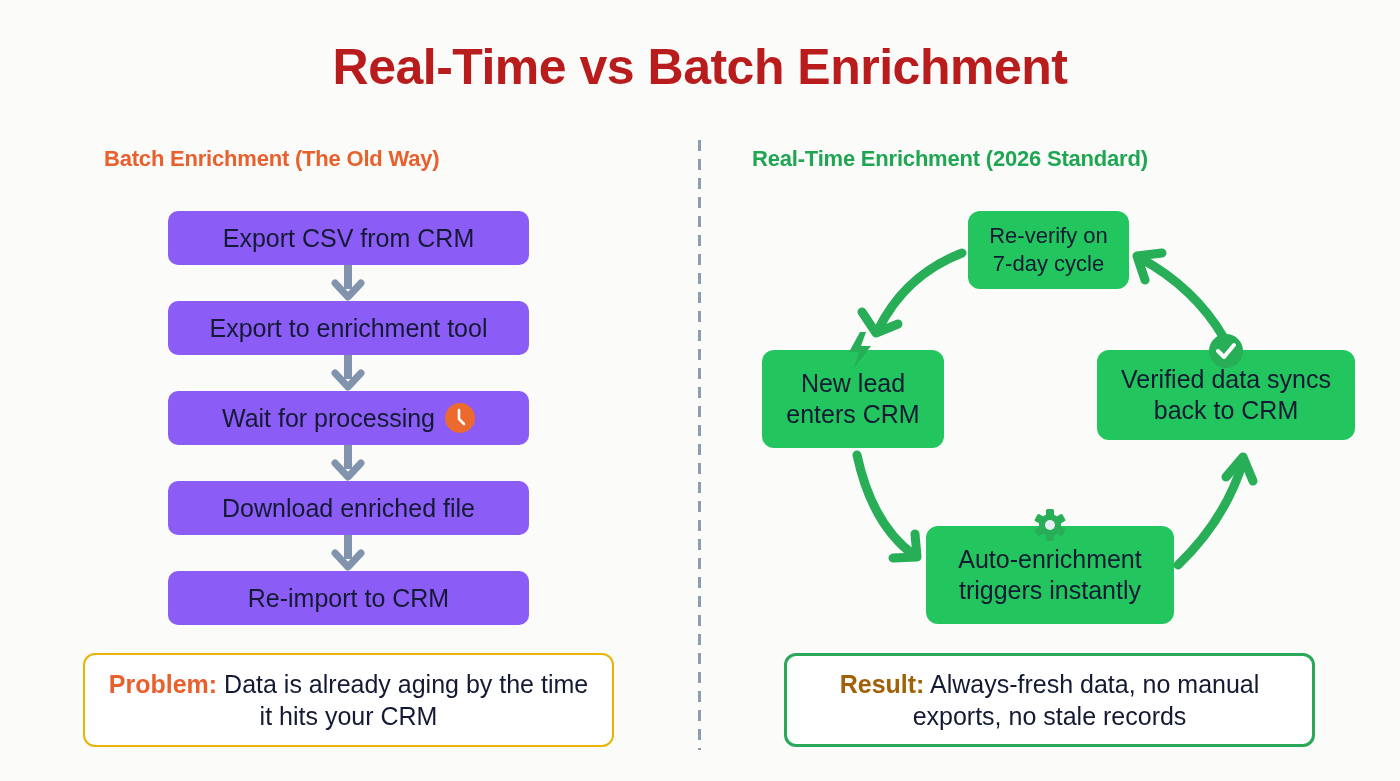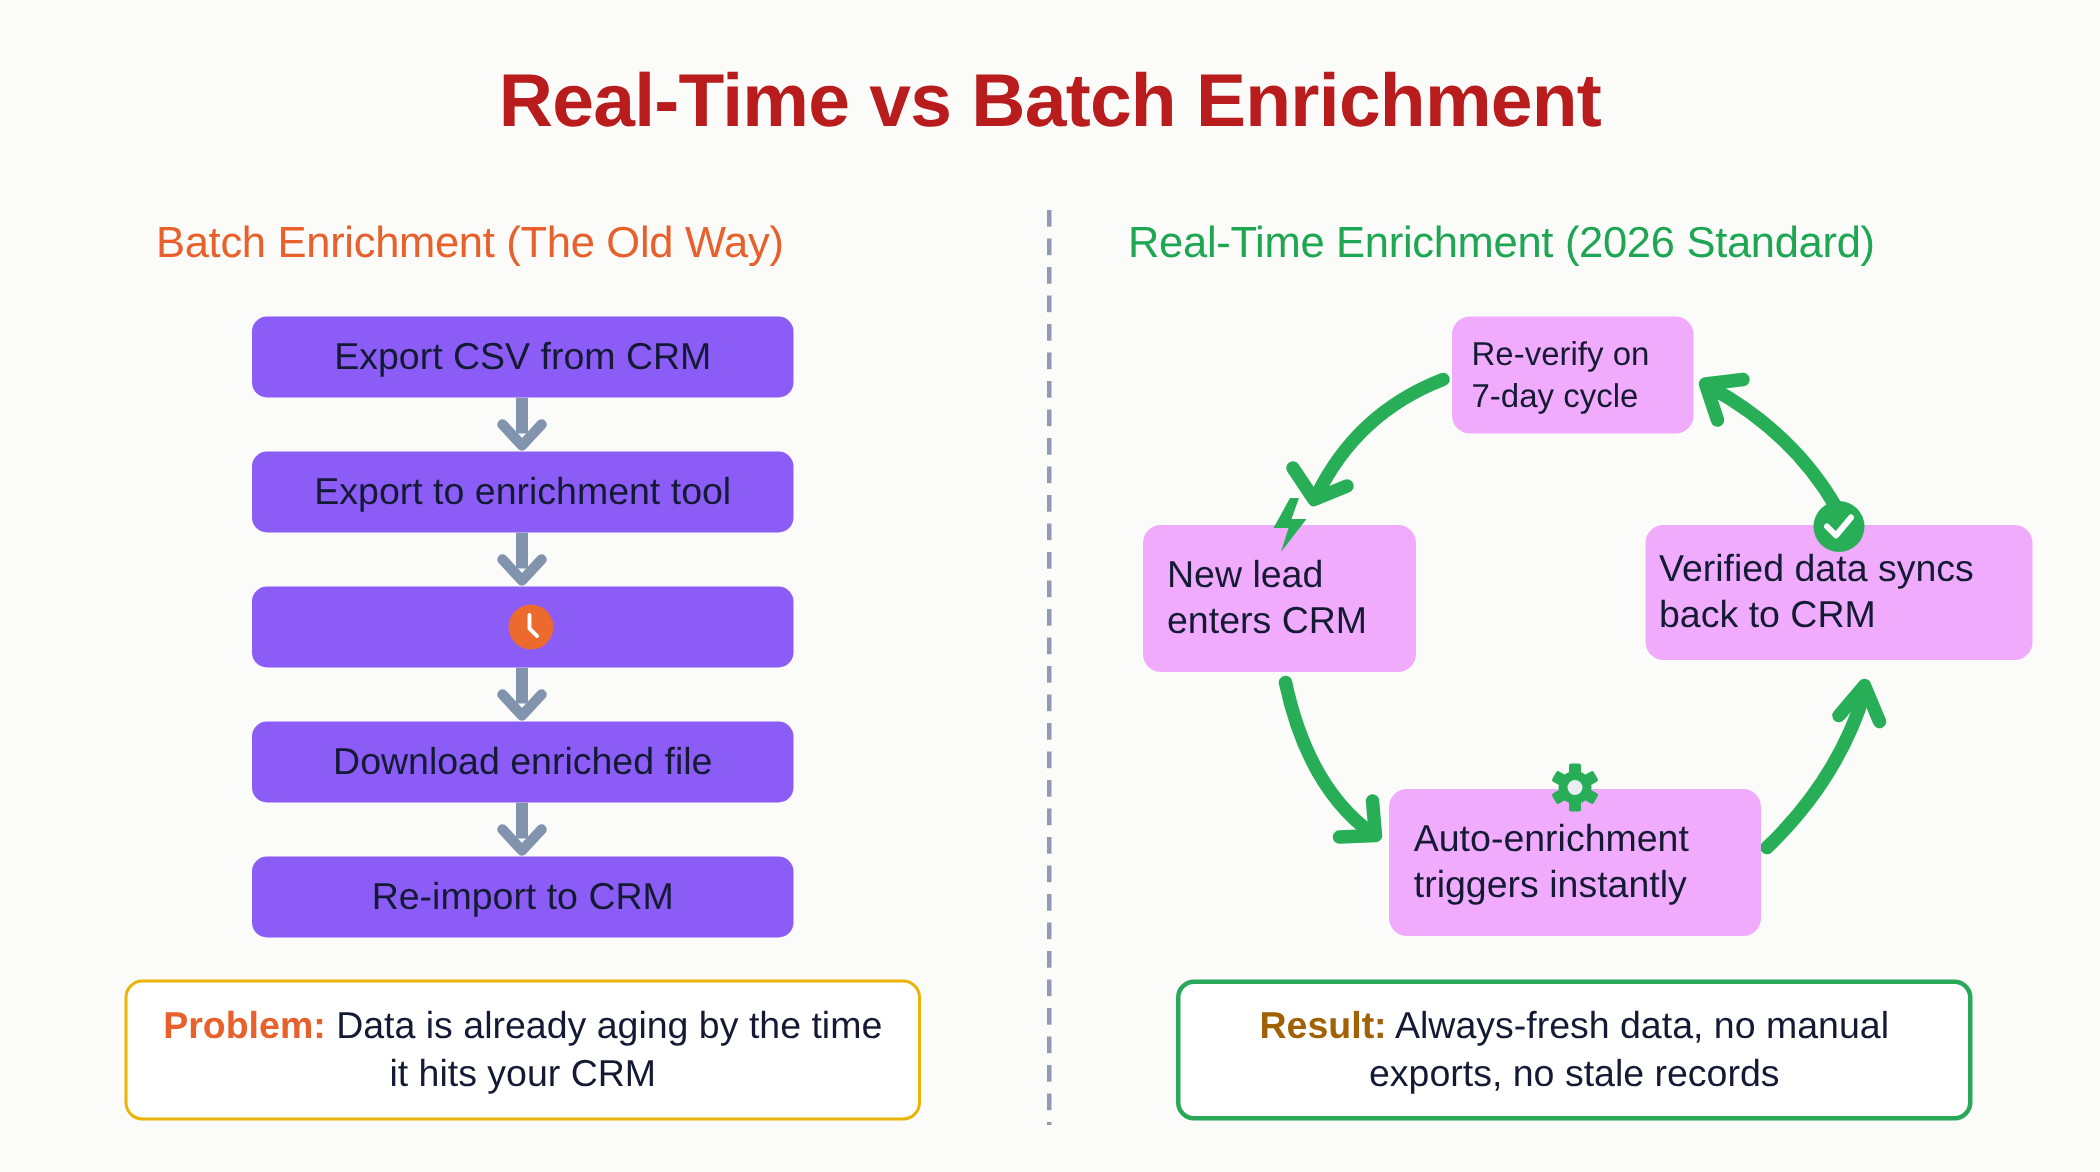--- a/index.html
+++ b/index.html
@@ -32,22 +32,22 @@
       top: 140px;
       width: 3px;
       height: 610px;
       background-image: linear-gradient(to bottom, #8e9bb0 0px, #8e9bb0 11px, transparent 11px, transparent 19px);
       background-size: 3px 19px;
       background-repeat: repeat-y;
     }
     .section-heading {
       position: absolute;
       top: 146px;
-      font-size: 29px;
-      font-weight: 400;
+      font-size: 22px;
+      font-weight: 700;
       letter-spacing: -0.2px;
       white-space: nowrap;
     }
     .heading-left { left: 104px; color: #e8602c; }
     .heading-right { left: 752px; color: #1fa653; }
 
     .step {
       position: absolute;
       left: 168px;
       width: 361px;
@@ -104,26 +104,26 @@
       left: 784px;
       width: 531px;
       border: 3px solid #2aa85a;
     }
     .callout .lead { font-weight: 700; }
     .callout-left .lead { color: #e8602c; }
     .callout-right .lead { color: #a16207; }
 
     .node {
       position: absolute;
-      background: #f0abfc;
+      background: #22c55e;
       border-radius: 12px;
       display: flex;
       align-items: center;
       justify-content: center;
-      text-align: left;
+      text-align: center;
       font-size: 25px;
       line-height: 31px;
       color: #141a33;
     }
     .node-top { left: 968px; top: 211px; width: 161px; height: 78px; font-size: 22px; line-height: 28px; }
     .node-left { left: 762px; top: 350px; width: 182px; height: 98px; }
     .node-right { left: 1097px; top: 350px; width: 258px; height: 90px; }
     .node-bottom { left: 926px; top: 526px; width: 248px; height: 98px; }
 
     .cycle-svg {
@@ -155,20 +155,21 @@
 
 <div class="step" style="top:301px;">
   <span class="label">Export to enrichment tool</span>
 </div>
 <svg class="down-arrow" style="top:355px;" viewBox="0 0 34 36">
   <rect x="13" y="0" width="8" height="24" fill="#8294ad"></rect>
   <path d="M4 18 L17 32 L30 18" stroke="#8294ad" stroke-width="7" fill="none" stroke-linecap="round" stroke-linejoin="round"></path>
 </svg>
 
 <div class="step" style="top:391px;">
+  <span class="label">Wait for processing</span>
   <span class="clock">
     <svg width="30" height="30" viewBox="0 0 30 30">
       <path d="M14 7 L14 16 L19 21" stroke="#ffffff" stroke-width="2.6" fill="none" stroke-linecap="round" stroke-linejoin="round"></path>
     </svg>
   </span>
 </div>
 <svg class="down-arrow" style="top:445px;" viewBox="0 0 34 36">
   <rect x="13" y="0" width="8" height="24" fill="#8294ad"></rect>
   <path d="M4 18 L17 32 L30 18" stroke="#8294ad" stroke-width="7" fill="none" stroke-linecap="round" stroke-linejoin="round"></path>
 </svg>

